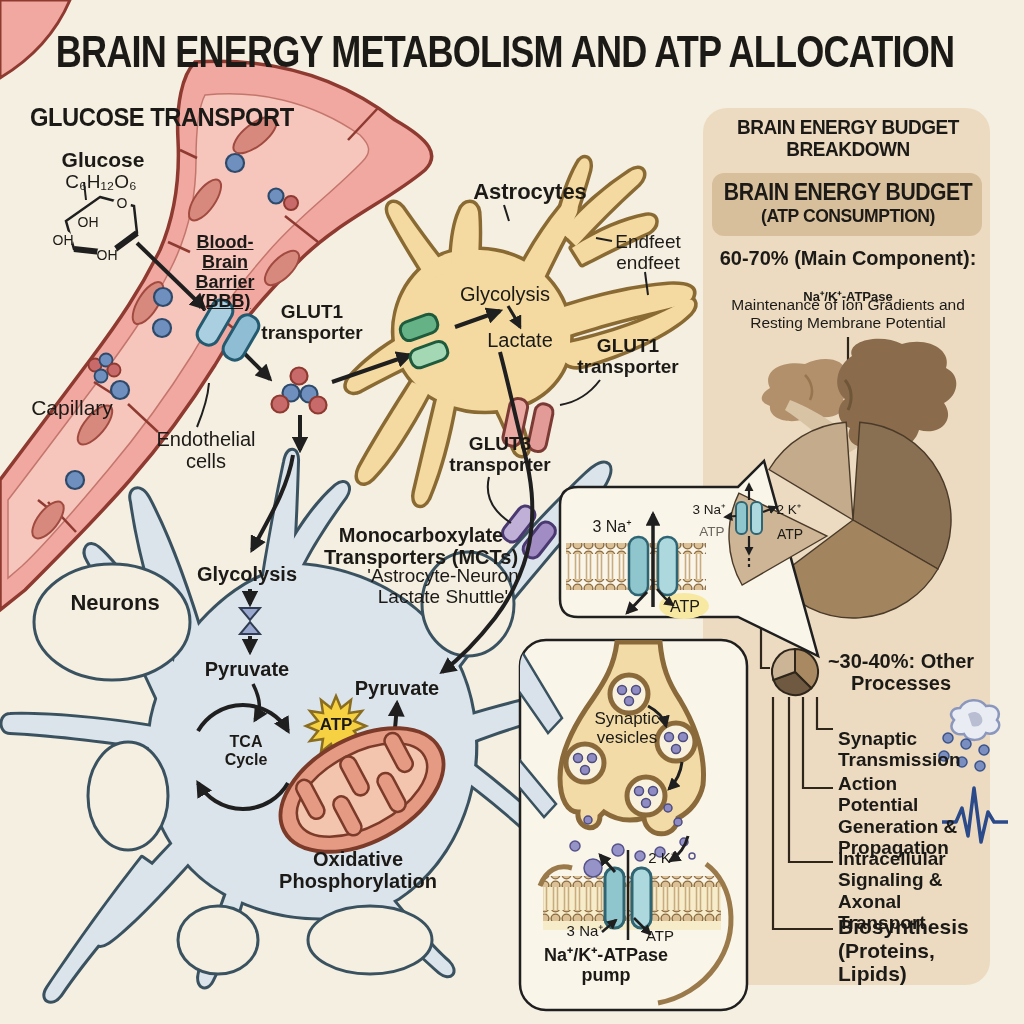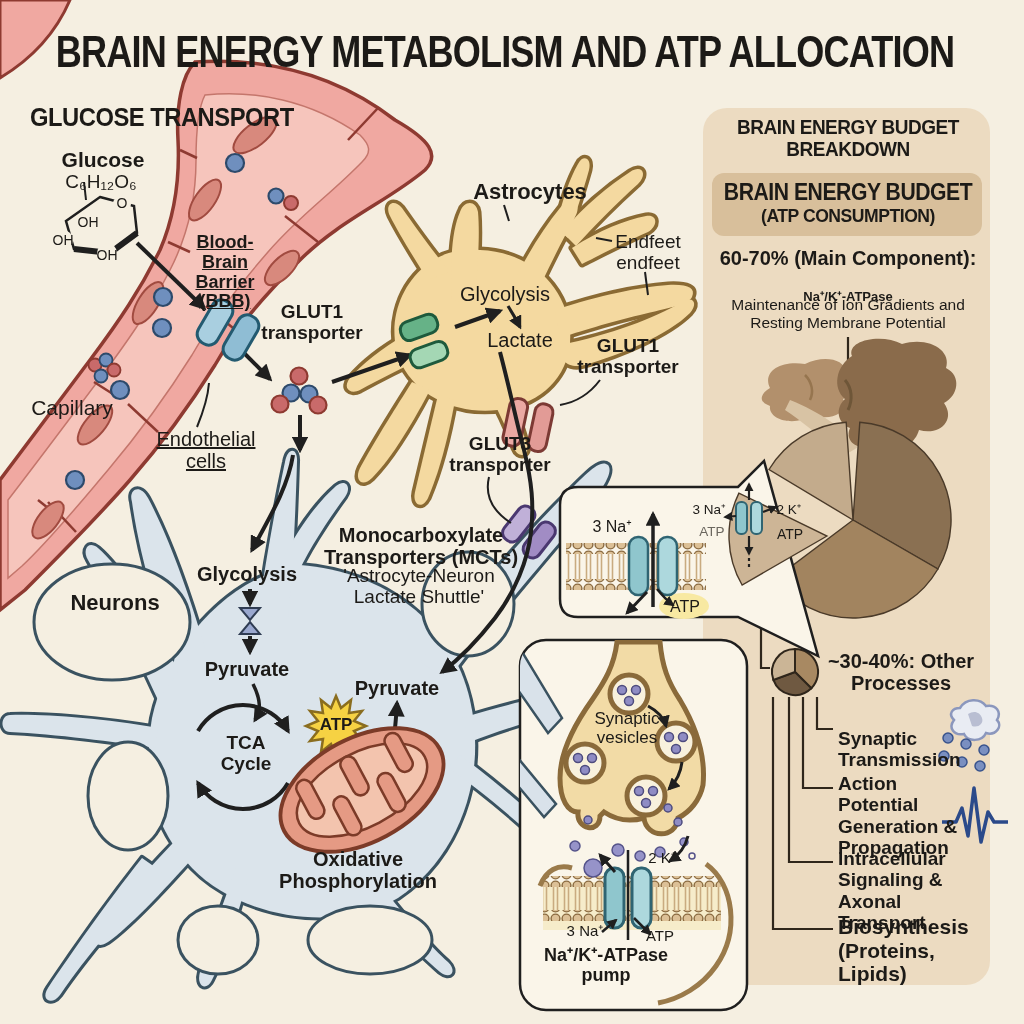--- a/index.html
+++ b/index.html
@@ -361,35 +361,35 @@
 <div class="lbl b cond left" style="left:30px;top:104px;font-size:25px;transform:scaleX(.95);transform-origin:left;">GLUCOSE TRANSPORT</div>
 <div class="lbl b" style="left:103px;top:148px;font-size:21px;">Glucose</div>
 <div class="lbl" style="left:101px;top:172px;font-size:19px;">C₆H₁₂O₆</div>
 <div class="lbl" style="left:122px;top:196px;font-size:14px;">O</div>
 <div class="lbl" style="left:88px;top:215px;font-size:14px;">OH</div>
 <div class="lbl" style="left:63px;top:233px;font-size:14px;">OH</div>
 <div class="lbl" style="left:107px;top:248px;font-size:14px;">OH</div>
 <div class="lbl b" style="left:225px;top:233px;font-size:18px;width:100px;text-decoration:underline;">Blood-Brain Barrier (BBB)</div>
 <div class="lbl b" style="left:312px;top:302px;font-size:19px;width:112px;">GLUT1 transporter</div>
 <div class="lbl" style="left:72px;top:396px;font-size:21px;">Capillary</div>
-<div class="lbl" style="left:206px;top:428px;font-size:20px;width:112px;text-decoration:underline;">Endothelial cells</div>
+<div class="lbl" style="left:206px;top:428px;font-size:20px;width:112px;">Endothelial cells</div>
 
 <div class="lbl b" style="left:510px;top:180px;font-size:22px;margin-left:20px;">Astrocytes</div>
 <div class="lbl" style="left:505px;top:283px;font-size:20px;">Glycolysis</div>
 <div class="lbl" style="left:520px;top:329px;font-size:20px;">Lactate</div>
 <div class="lbl" style="left:648px;top:232px;font-size:19px;width:80px;">Endfeet endfeet</div>
 <div class="lbl b" style="left:628px;top:336px;font-size:19px;width:112px;">GLUT1 transporter</div>
 <div class="lbl b" style="left:500px;top:434px;font-size:19px;width:112px;">GLUT3 transporter</div>
 <div class="lbl b" style="left:421px;top:524px;font-size:20px;width:196px;">Monocarboxylate Transporters (MCTs)</div>
-<div class="lbl" style="left:419px;top:566px;font-size:19px;width:165px;">'Astrocyte-Neuron Lactate Shuttle'</div>
+<div class="lbl" style="left:443px;top:566px;font-size:19px;width:165px;">'Astrocyte-Neuron Lactate Shuttle'</div>
 
 <div class="lbl b" style="left:115px;top:591px;font-size:22px;">Neurons</div>
 <div class="lbl b" style="left:247px;top:563px;font-size:20px;">Glycolysis</div>
 <div class="lbl b" style="left:247px;top:658px;font-size:20px;">Pyruvate</div>
-<div class="lbl b" style="left:246px;top:733px;font-size:19px;width:60px;">TCA Cycle</div>
+<div class="lbl b" style="left:246px;top:733px;font-size:16px;width:60px;">TCA Cycle</div>
 <div class="lbl b" style="left:336px;top:716px;font-size:17px;">ATP</div>
 <div class="lbl b" style="left:397px;top:677px;font-size:20px;">Pyruvate</div>
 <div class="lbl b" style="left:358px;top:848px;font-size:20px;width:160px;">Oxidative Phosphorylation</div>
 
 <div class="lbl" style="left:612px;top:518px;font-size:16px;">3 Na⁺</div>
 <div class="lbl" style="left:685px;top:598px;font-size:16px;">ATP</div>
 <div class="lbl" style="left:709px;top:503px;font-size:13.5px;">3 Na⁺</div>
 <div class="lbl" style="left:712px;top:525px;font-size:13.5px;color:#6b675f;">ATP</div>
 <div class="lbl" style="left:789px;top:503px;font-size:13.5px;">2 K⁺</div>
 <div class="lbl" style="left:790px;top:527px;font-size:14px;">ATP</div>

